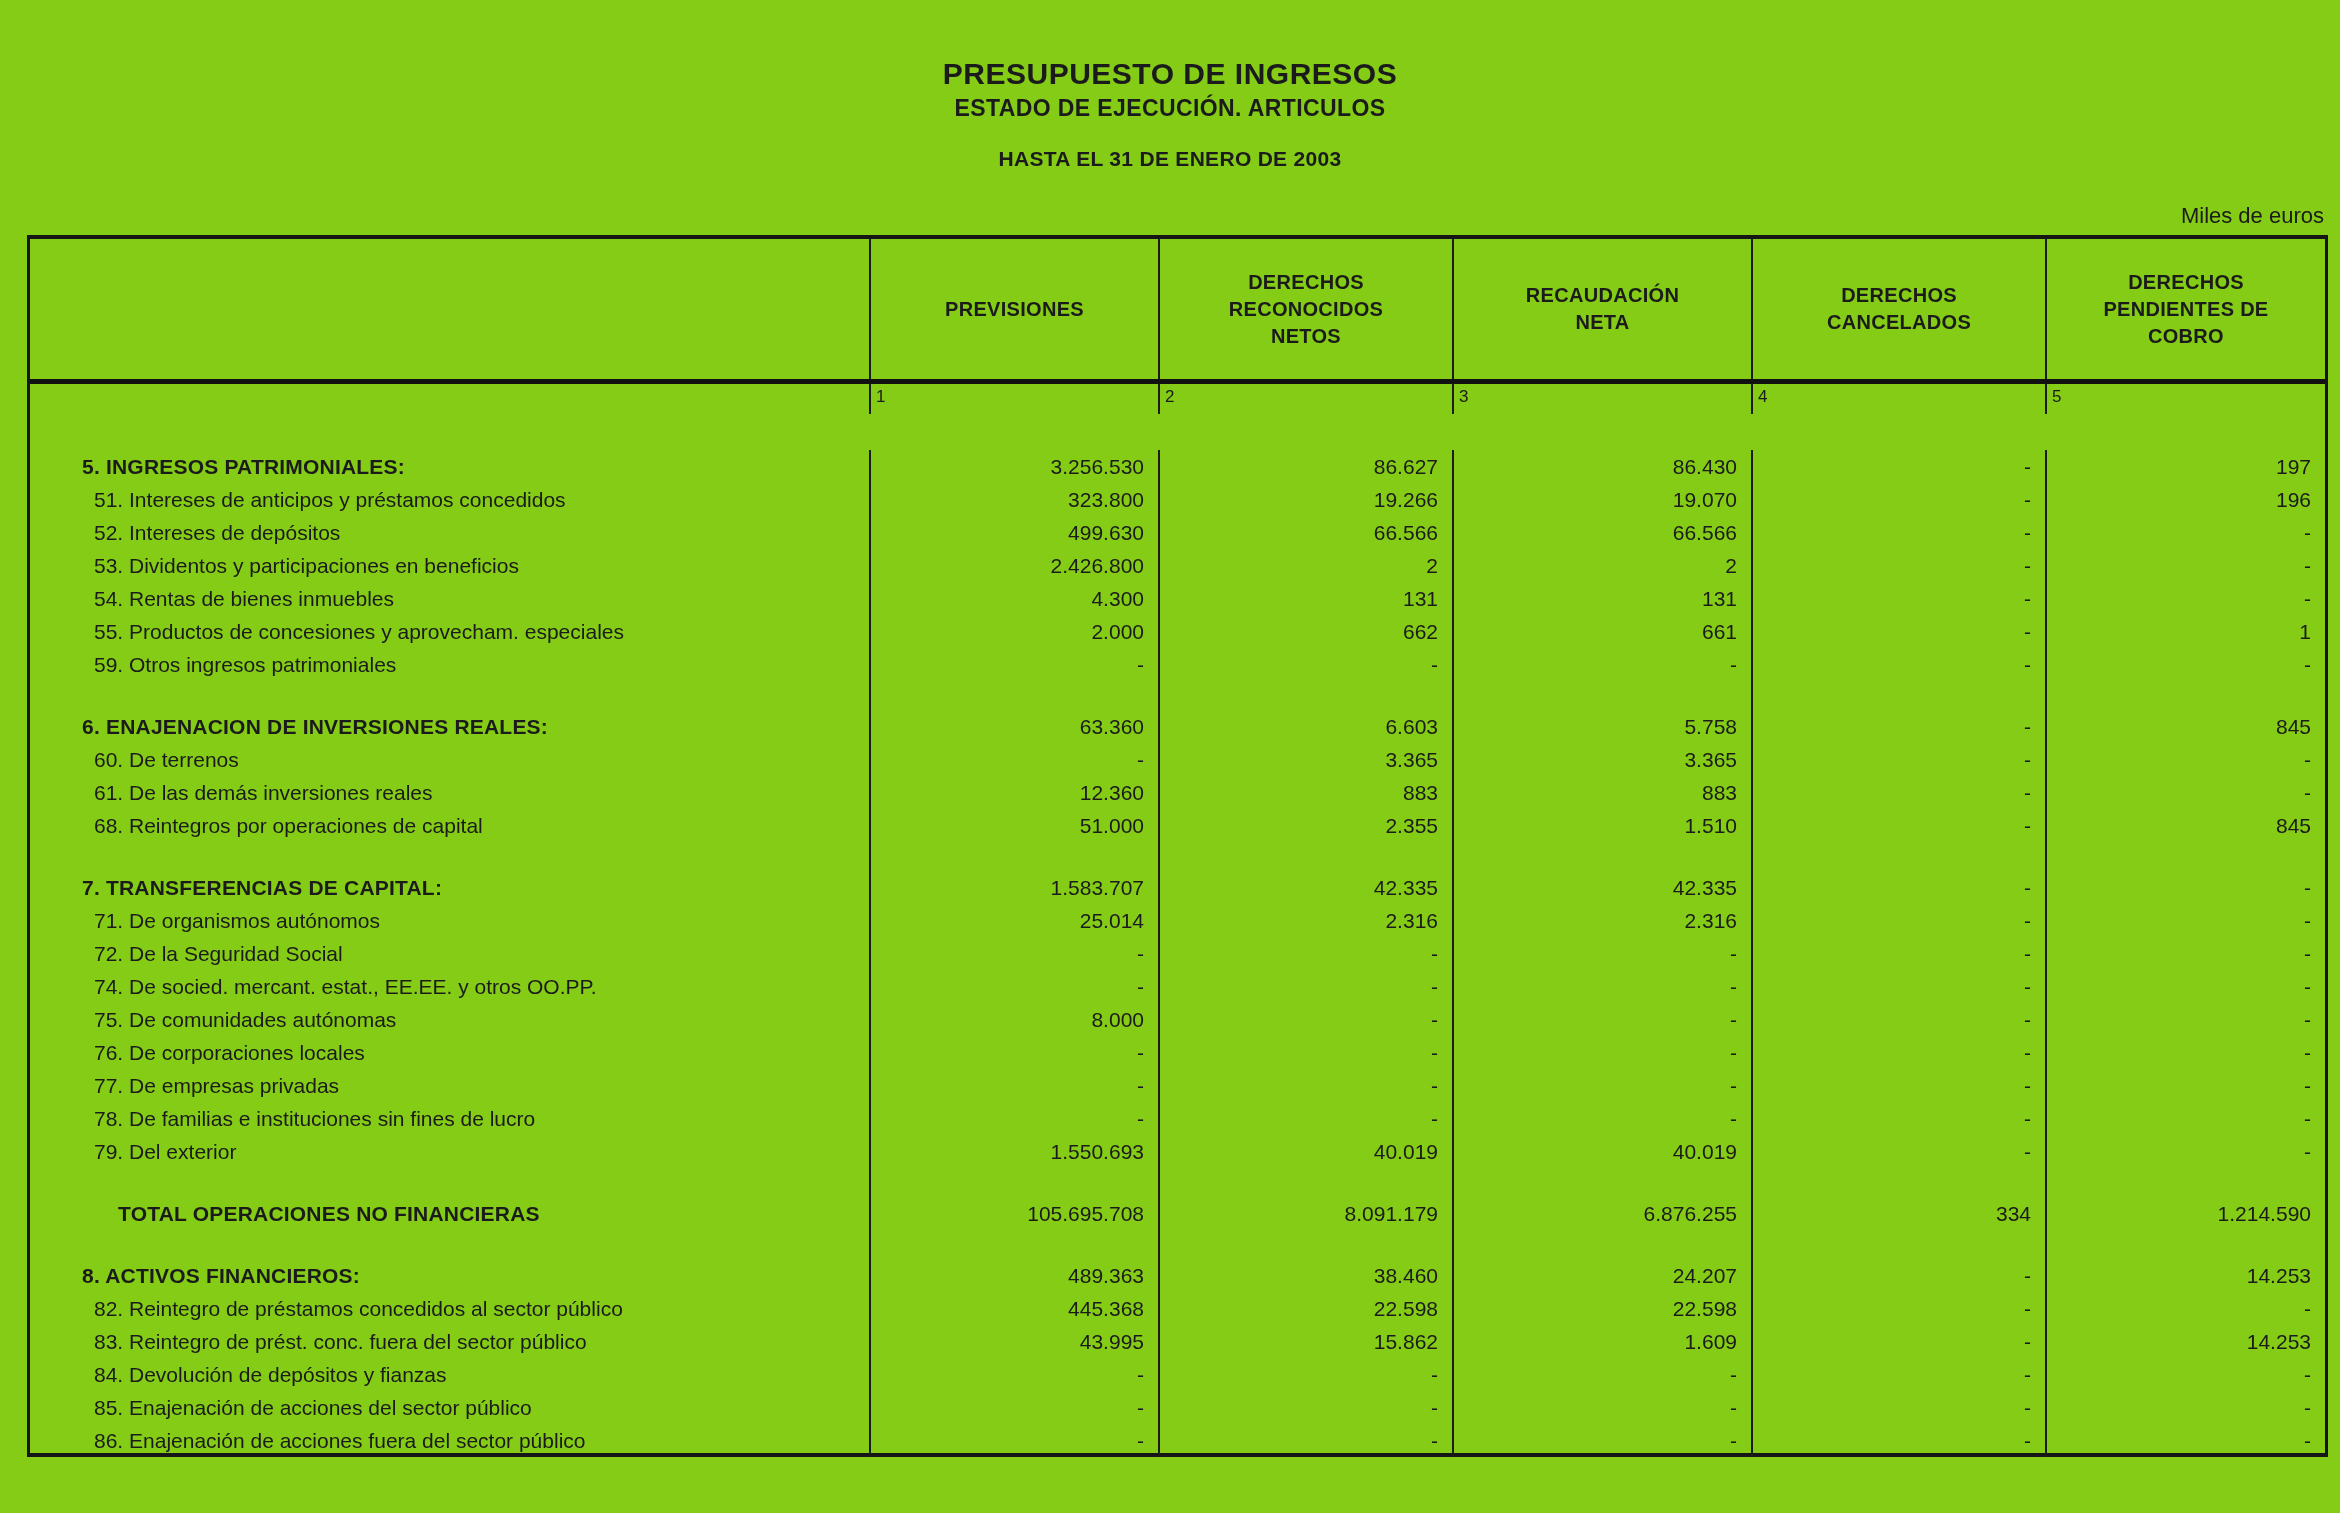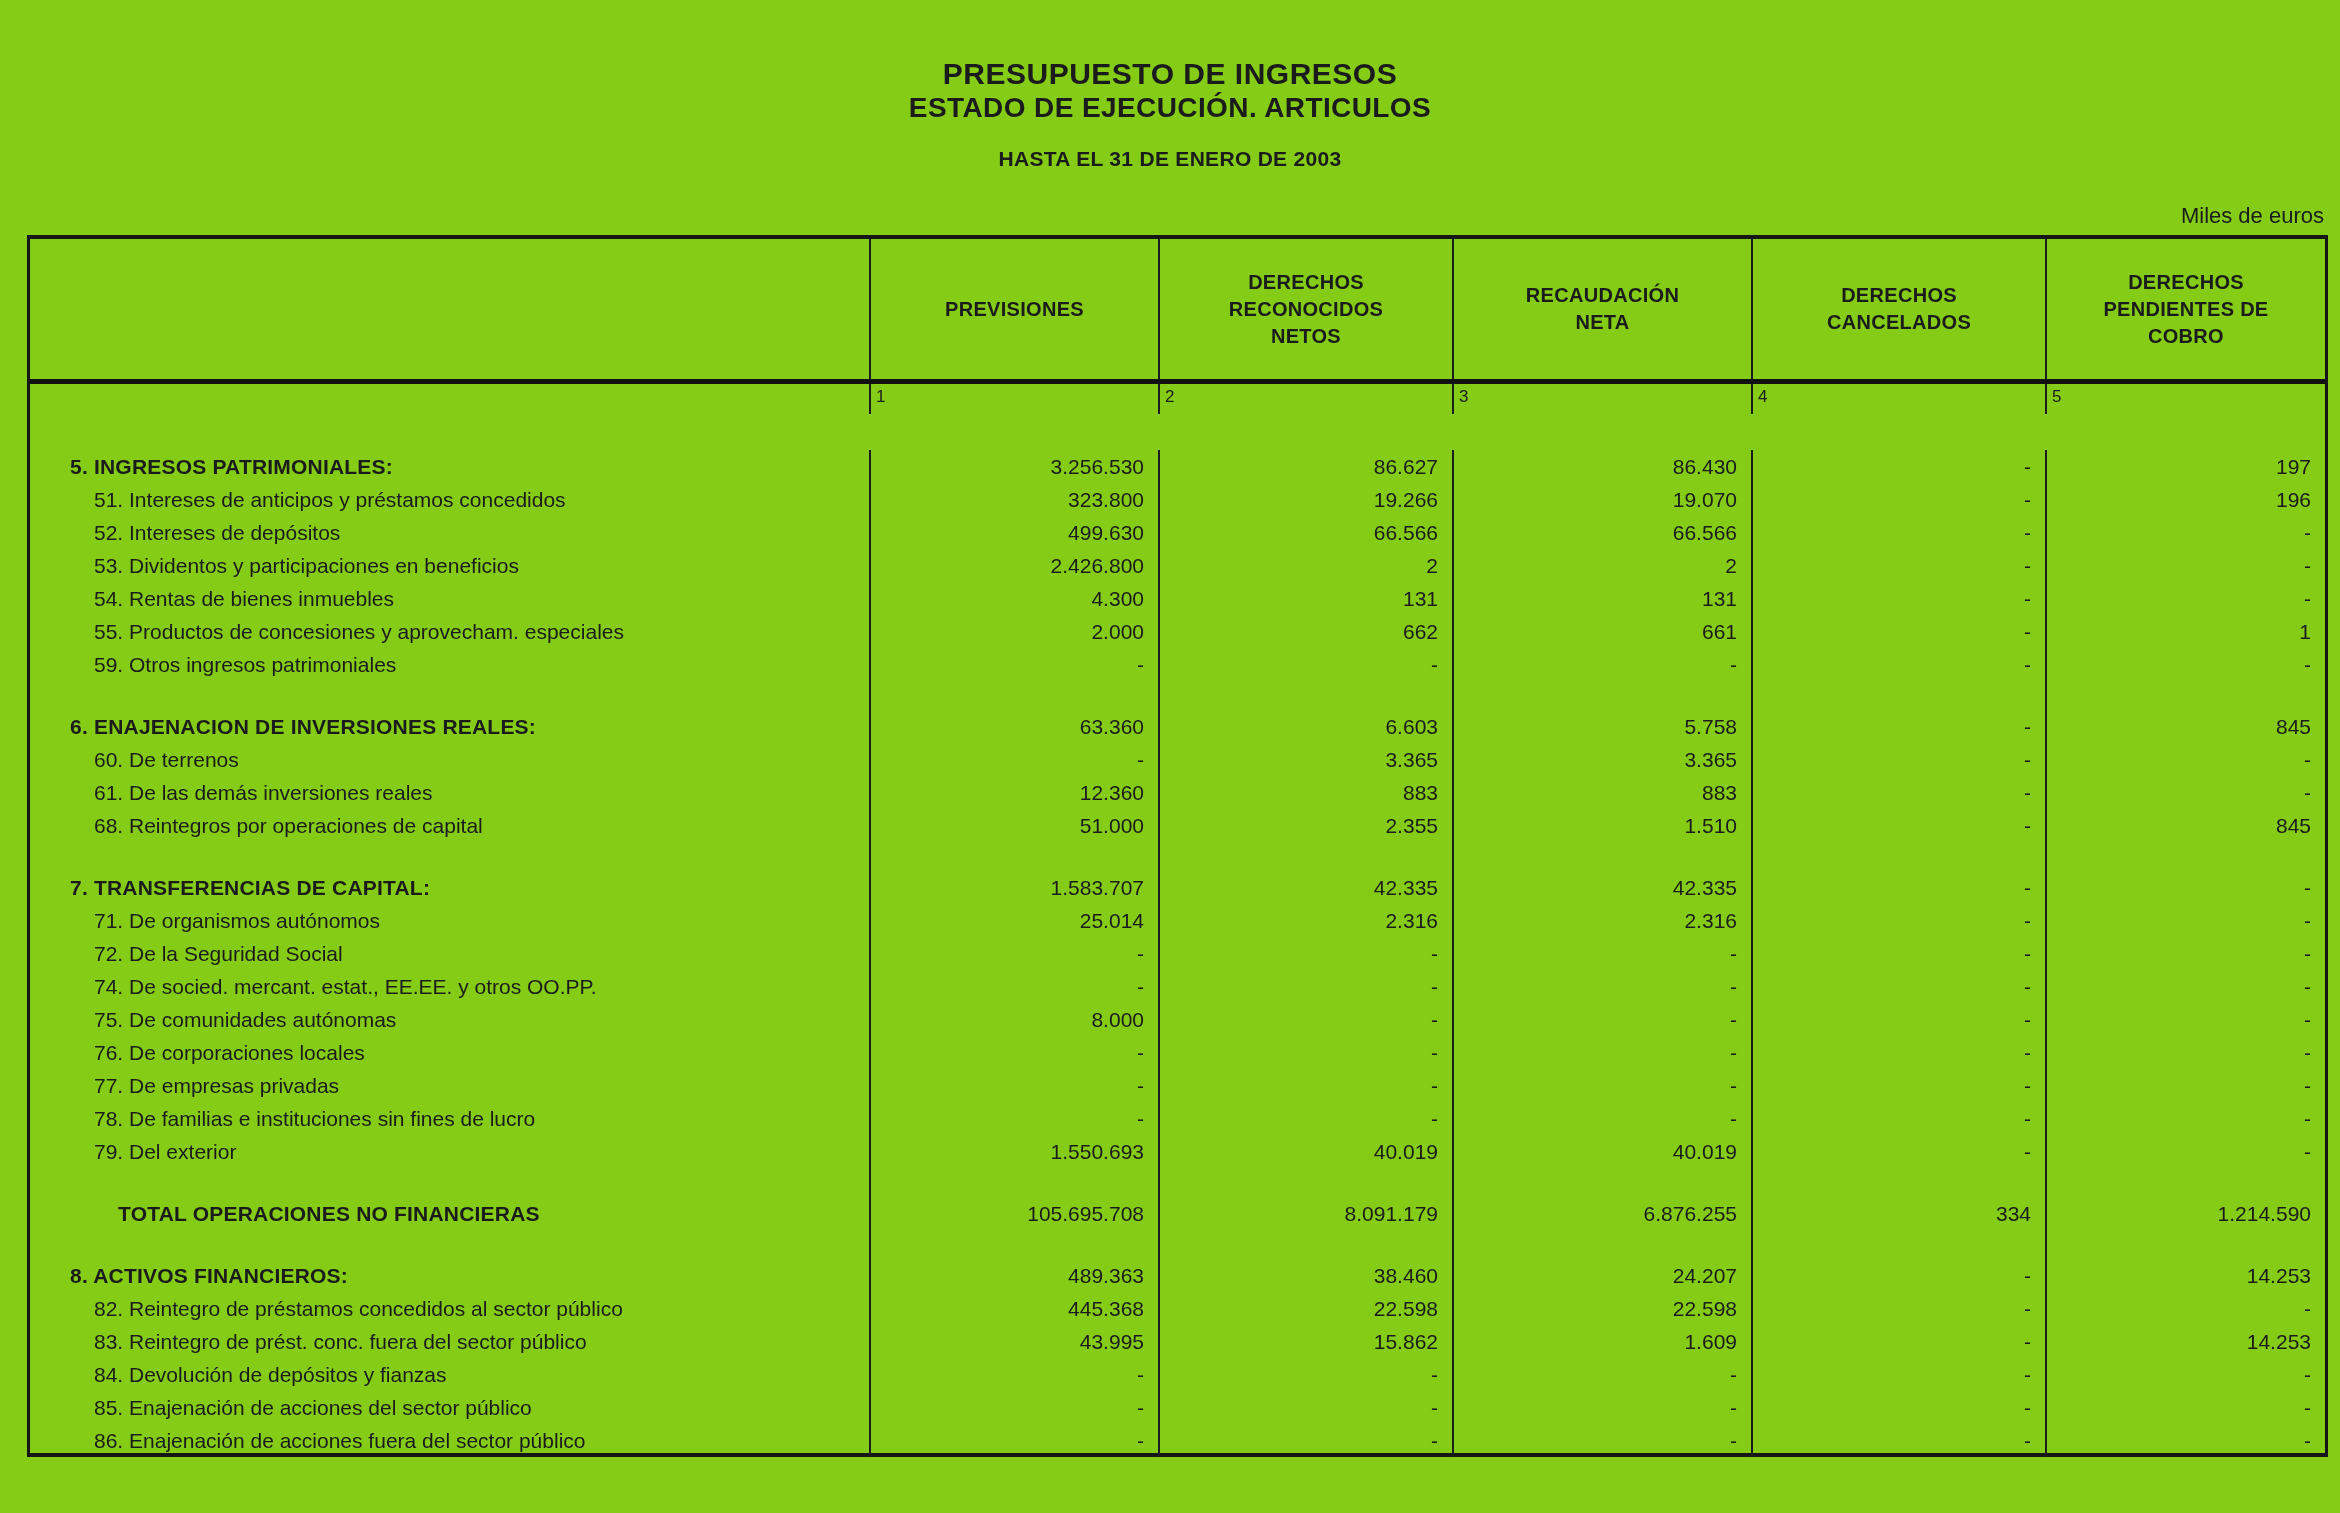--- a/index.html
+++ b/index.html
@@ -7,21 +7,21 @@
     position:relative;
     width:2340px;height:1513px;
     background:#84cc16;
     color:#1b1b1b;
     font-family:"Liberation Sans","DejaVu Sans",sans-serif;
     overflow:hidden;
   }
   
   .title-block{position:absolute;top:56px;left:0;width:100%;text-align:center;}
   .title-l1{font-size:30px;font-weight:bold;letter-spacing:.5px;line-height:36px;}
-  .title-l2{font-size:28px;font-weight:bold;letter-spacing:.4px;line-height:32px;}
+  .title-l2{font-size:23px;font-weight:bold;letter-spacing:.4px;line-height:32px;}
   .title-l3{font-size:21px;font-weight:bold;letter-spacing:.3px;line-height:27px;margin-top:21px;}
   
   .unit-label{position:absolute;top:203px;right:16px;font-size:22px;margin-left:48px;}
   
   .btable{
     position:absolute;left:27px;top:235px;width:2301px;height:1222px;
     border:3px solid #161616;border-top-width:4px;border-bottom-width:4px;
     box-sizing:border-box;
   }
   .grid6{display:grid;grid-template-columns:839px 289px 294px 299px 294px 280px;}
@@ -37,21 +37,21 @@
   
   .numstrip{height:30px;}
   .numstrip .cell{font-size:17px;padding:3px 0 0 5px;}
   
   .lead-spacer{height:36px;}
   .trow{height:33px;}
   .trow.gap{height:29px;}
   .trow .cell{line-height:33px;font-size:21px;}
   .trow .cell.num{text-align:right;padding-right:14px;font-variant-numeric:tabular-nums;}
   .trow .cell.concept{padding-left:64px;}
-  .trow .cell.concept.section{padding-left:40px;font-weight:bold;letter-spacing:.2px;}
+  .trow .cell.concept.section{padding-left:52px;font-weight:bold;letter-spacing:.2px;}
   .trow .cell.concept.total{padding-left:88px;font-weight:bold;letter-spacing:.2px;}
 </style>
 </head>
 <body>
 
 <div class="page">
 
   <div class="title-block">
     <div class="title-l1">PRESUPUESTO DE INGRESOS</div>
     <div class="title-l2">ESTADO DE EJECUCIÓN. ARTICULOS</div>

